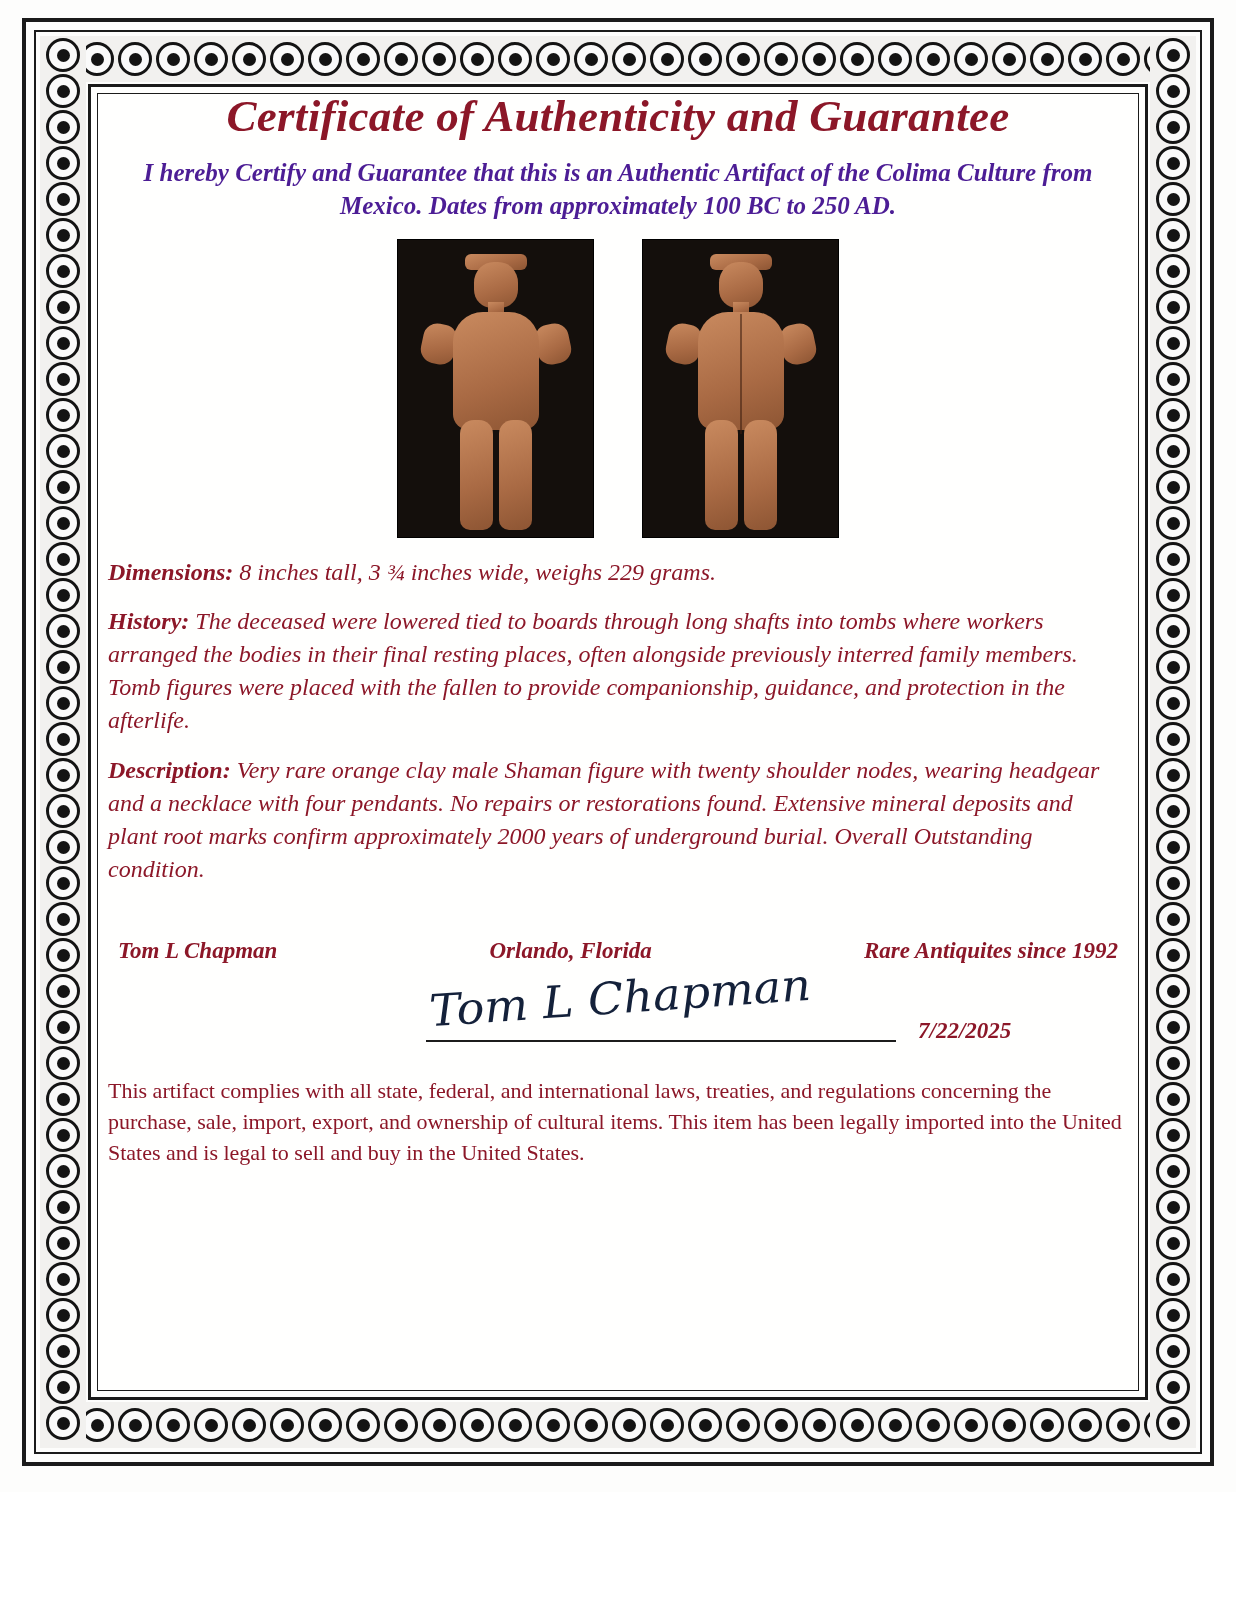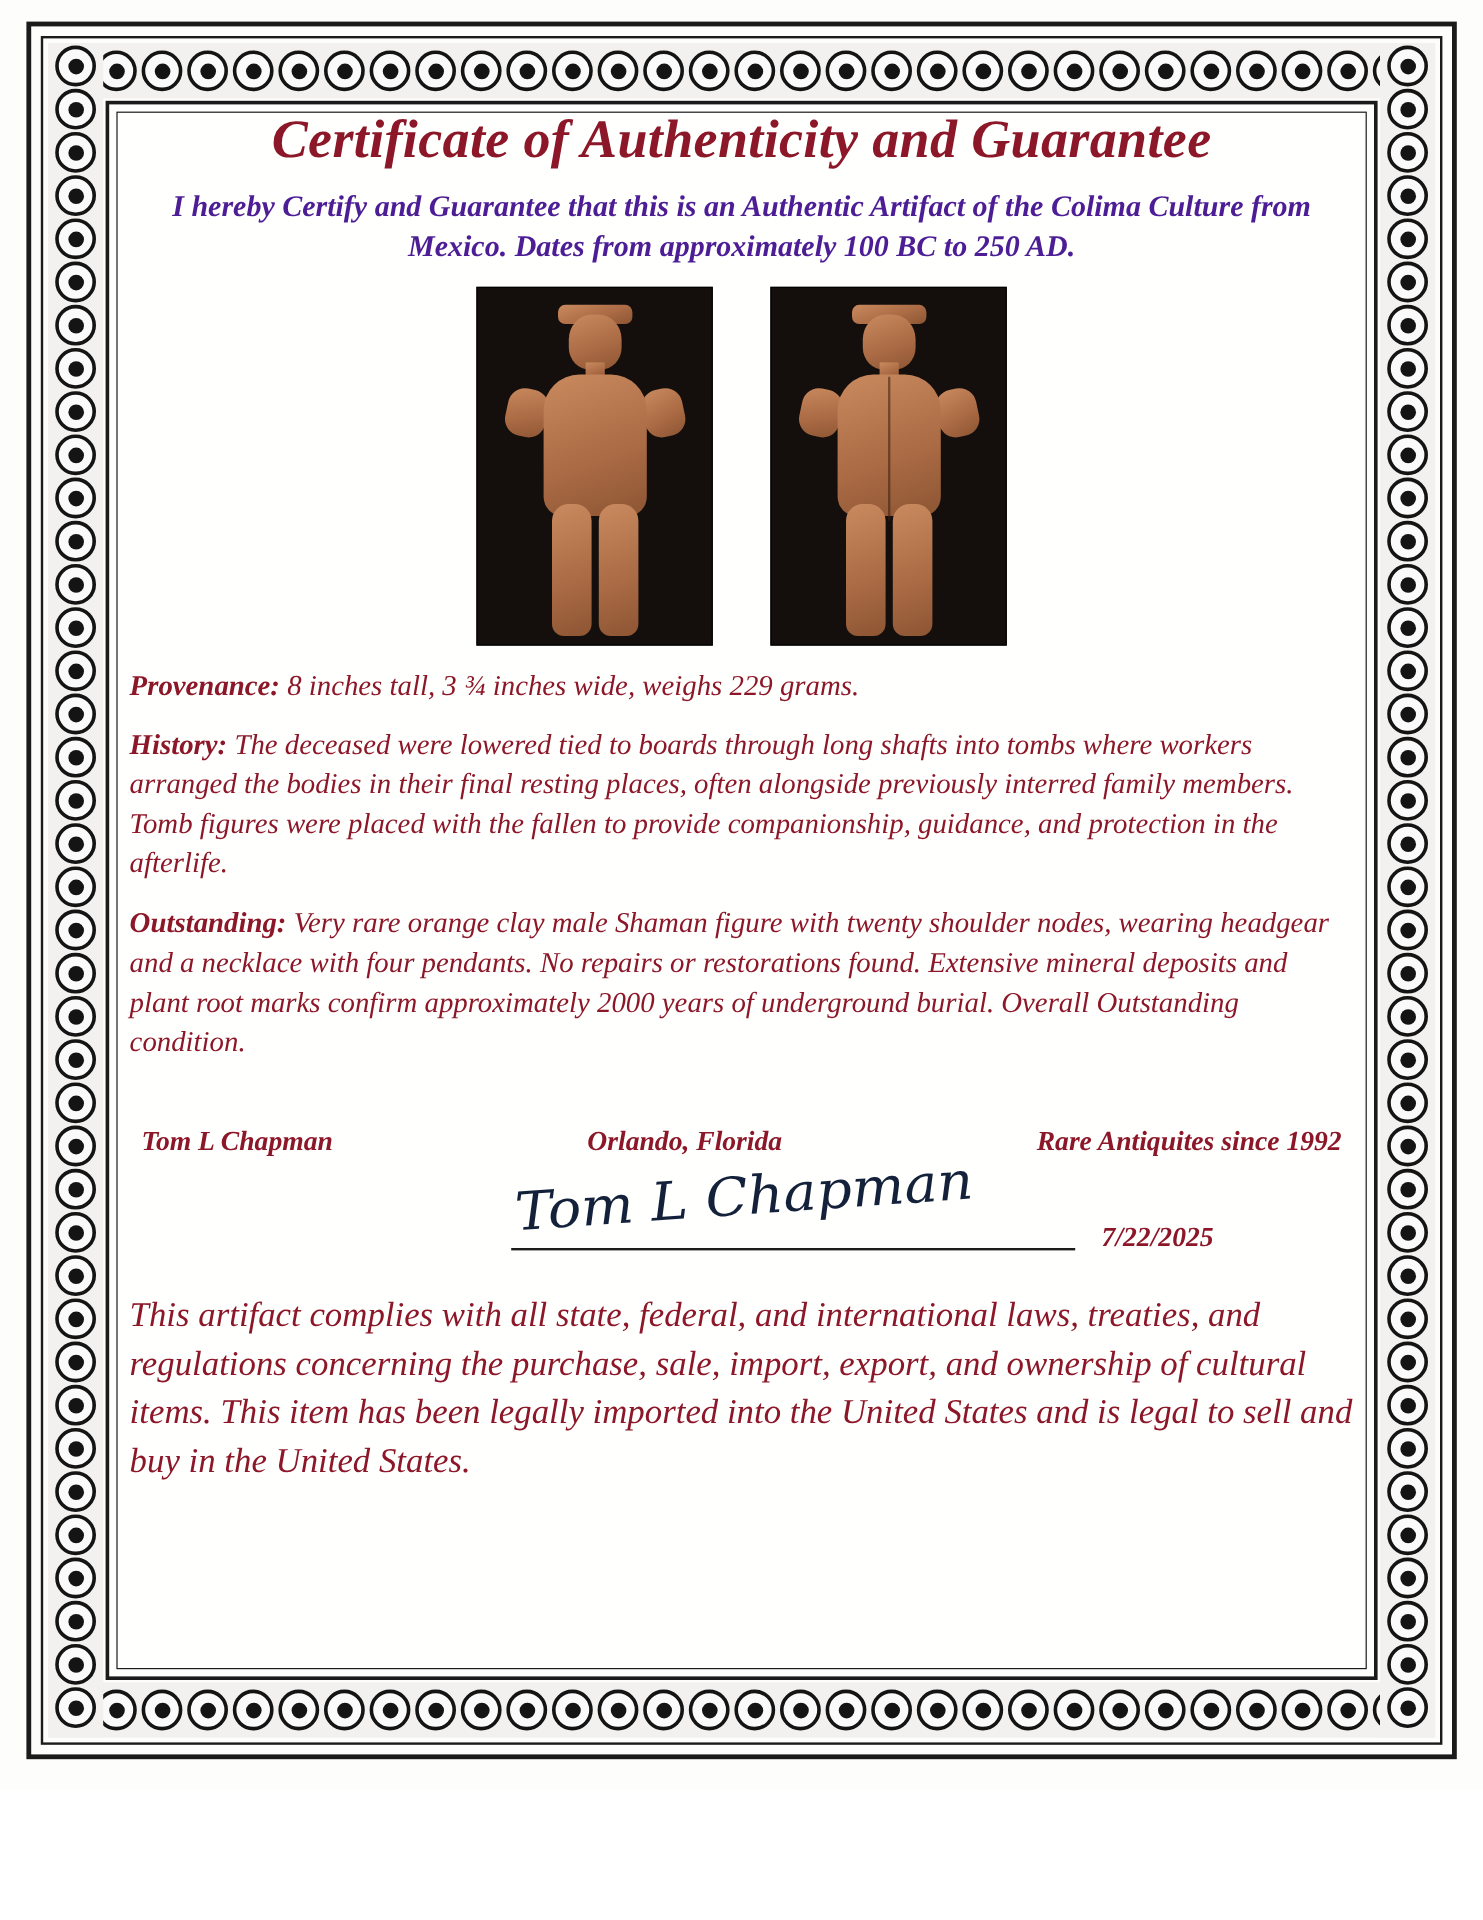--- a/index.html
+++ b/index.html
@@ -230,22 +230,21 @@
     position: absolute;
     left: 810px;
     top: 48px;
     font-size: 23px;
     font-style: italic;
     font-weight: bold;
     color: #8c1728;
   }
 
   .legal {
-    font-size: 29px;
-    font-style: italic;
+    font-size: 22px;
     line-height: 1.4;
     margin: 14px 0 0 0;
     color: #8c1728;
   }
 </style>
 </head>
 <body>
 
 <div class="page">
 
@@ -370,29 +369,29 @@
           <div class="clay shoulderR"></div>
           <div class="clay torso"></div>
           <div class="midline"></div>
           <div class="clay legL"></div>
           <div class="clay legR"></div>
         </div>
       </div>
     </div>
 
     <p class="detail-line">
-      <span class="label">Provenance:</span><span> 8 inches tall, 3 ¾ inches wide, weighs 229 grams.</span>
+      <span class="label">Dimensions:</span><span> 8 inches tall, 3 ¾ inches wide, weighs 229 grams.</span>
     </p>
 
     <p class="detail-line">
       <span class="label">History:</span><span> The deceased were lowered tied to boards through long shafts into tombs where workers arranged the bodies in their final resting places, often alongside previously interred family members. Tomb figures were placed with the fallen to provide companionship, guidance, and protection in the afterlife.</span>
     </p>
 
     <p class="detail-line">
-      <span class="label">Outstanding:</span><span> Very rare orange clay male Shaman figure with twenty shoulder nodes, wearing headgear and a necklace with four pendants. No repairs or restorations found. Extensive mineral deposits and plant root marks confirm approximately 2000 years of underground burial. Overall Outstanding condition.</span>
+      <span class="label">Description:</span><span> Very rare orange clay male Shaman figure with twenty shoulder nodes, wearing headgear and a necklace with four pendants. No repairs or restorations found. Extensive mineral deposits and plant root marks confirm approximately 2000 years of underground burial. Overall Outstanding condition.</span>
     </p>
 
 
     <div class="signature-row">
       <span>Tom L Chapman</span>
       <span>Orlando, Florida</span>
       <span>Rare Antiquites since 1992</span>
     </div>
 
 

